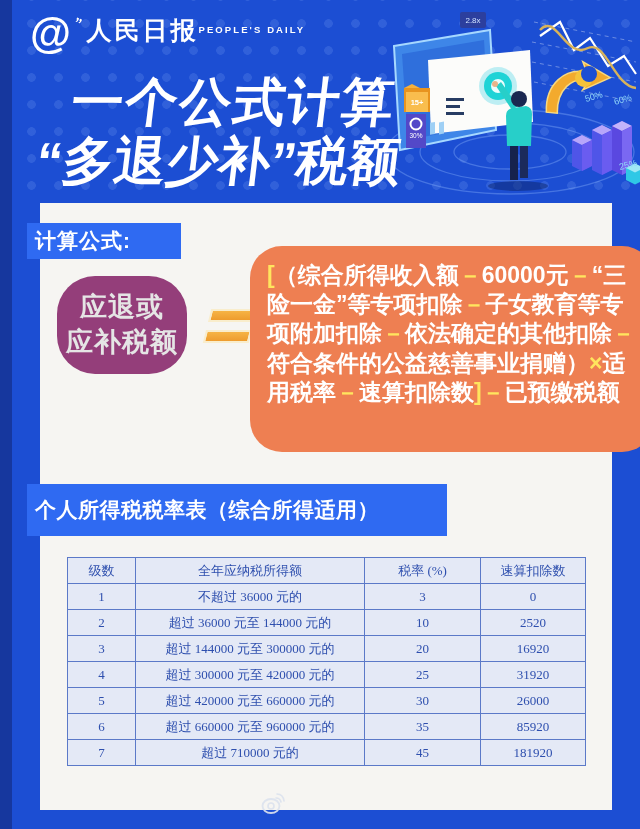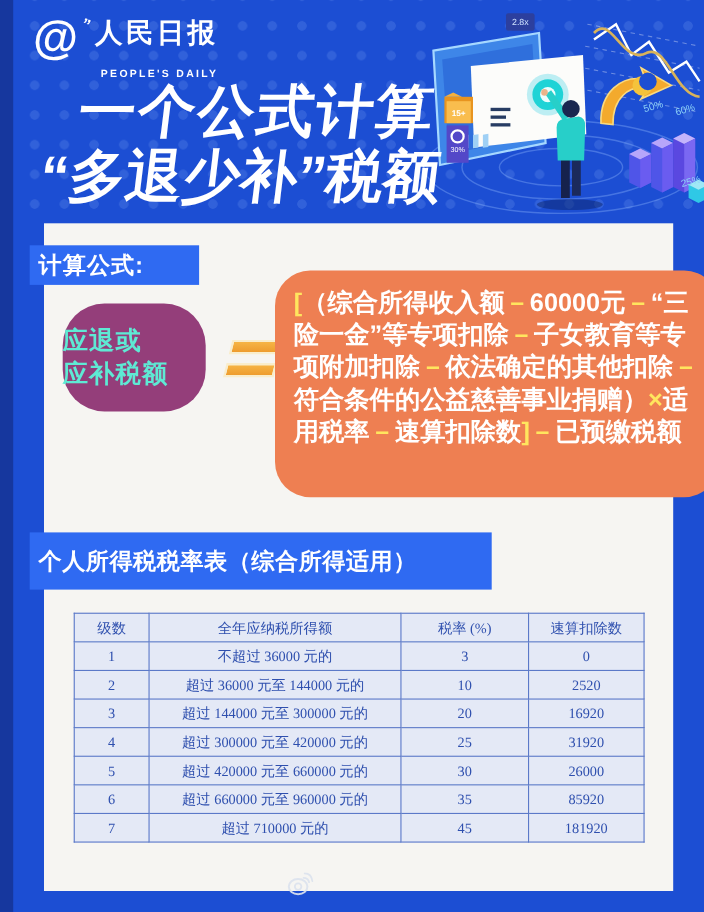--- a/index.html
+++ b/index.html
@@ -11,43 +11,43 @@
   }
   .left-stripe { position:absolute; left:0; top:0; width:12px; height:829px; background:#16379e; z-index:6; }
   .dots { position:absolute; left:12px; top:0; width:628px; height:205px; z-index:0;
     background-image:radial-gradient(circle, rgba(160,195,255,0.16) 4px, transparent 4.6px);
     background-size:27px 27px; background-position:6px 10px; }
 
   
   .logo { position:absolute; left:30px; top:14px; display:flex; align-items:flex-start; gap:7px; color:#fff; z-index:3; }
   .logo-at { font-size:42px; font-weight:900; line-height:40px; }
   .logo-sig { font-size:15px; font-weight:900; transform:rotate(24deg); margin-left:-4px; letter-spacing:-2px; }
-  .logo-texts { display:flex; flex-direction:column; margin-top:2px;align-items:flex-end; }
+  .logo-texts { display:flex; margin-top:2px; }
   .logo-cn { font-size:25px; font-weight:900; letter-spacing:3px; line-height:28px; }
-  .logo-en { font-size:9.5px; font-weight:700; letter-spacing:2.1px; margin-top:18px; }
+  .logo-en { font-size:9.5px; font-weight:700; letter-spacing:2.1px; margin-top:8px; }
 
   .title { position:absolute; left:40px; top:74px; z-index:3; color:#fff;
     font-weight:900; transform:skewX(-7deg); line-height:1.1; text-align:left; }
   .title .l1 { font-size:52px; padding-left:28px; letter-spacing:2px; }
   .title .l2 { font-size:52px; letter-spacing:0; margin-top:2px; }
 
   .illu { position:absolute; right:0; top:2px; z-index:2; }
 
   
   .card { position:absolute; left:40px; top:203px; width:572px; height:607px; background:#f6f5f2; z-index:2; }
 
   .banner { position:absolute; background:#2f6af2; color:#fff; font-weight:800;
     display:flex; align-items:center; padding-left:8px; z-index:4; }
   .banner1 { left:27px; top:223px; width:154px; height:36px; font-size:21px; letter-spacing:1px; }
   .banner2 { left:27px; top:484px; width:420px; height:52px; font-size:21px; letter-spacing:0.5px; }
 
   .purple-blob { position:absolute; left:57px; top:276px; width:130px; height:98px;
     background:#943e7a; border-radius:38px; z-index:4;
-    display:flex; flex-direction:column; justify-content:center; 
-    color:#5eead4; font-weight:900; font-size:23px; line-height:1.3; letter-spacing:1px; }
+    display:flex; flex-direction:column; justify-content:center; align-items:center;
+    color:#e5e5e5; font-weight:900; font-size:27px; line-height:1.3; letter-spacing:1px; }
 
   .equals { position:absolute; left:206px; top:309px; z-index:4; transform:skewX(-14deg); }
   .equals .bar { width:46px; height:13px; background:linear-gradient(#f6b445,#ee9c2e);
     border:2px solid #f9edcc; margin-bottom:8px; }
 
   .orange-box { position:absolute; left:250px; top:246px; width:404px; height:206px;
     background:#ee7f52; border-radius:32px; z-index:4; padding:15px 17px;
     font-size:23px; font-weight:900; line-height:1.27; color:#fff; word-break:break-all; }
   .seg-w { color:#ffffff; }
   .seg-y { color:#ffe55e; }

